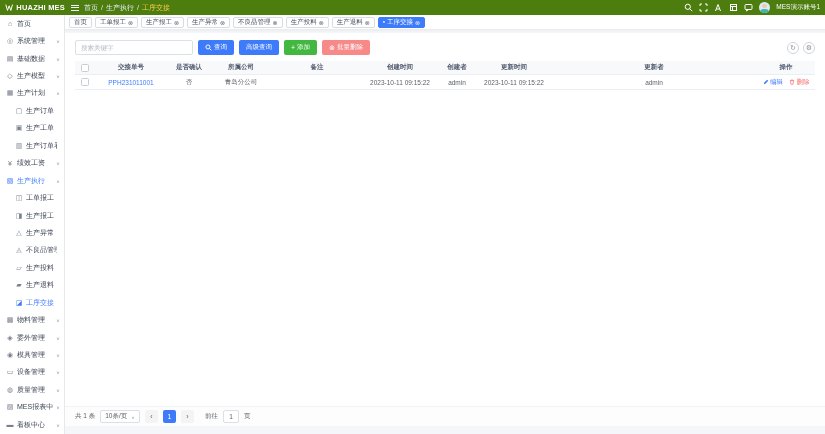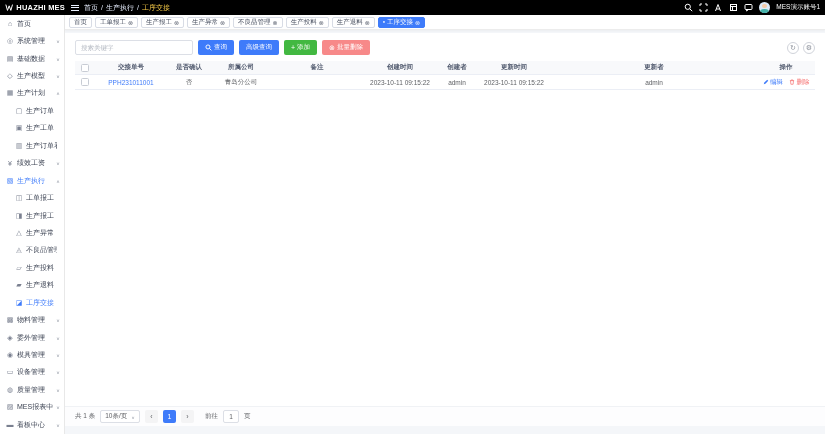--- a/index.html
+++ b/index.html
@@ -1,20 +1,20 @@
 <!DOCTYPE html>
 <html><head>
 <meta charset="utf-8">
 <style>
   * { margin:0; padding:0; box-sizing:border-box; }
   html,body { width:825px; height:434px; overflow:hidden; background:#fff;
     font-family:"Liberation Sans","DejaVu Sans",sans-serif; }
 
   
-  .topbar { height:15px; background:#000000; display:flex; align-items:center; color:#fff; }
+  .topbar { height:15px; background:#4d7c0f; display:flex; align-items:center; color:#fff; }
   .logo { width:65px; flex:0 0 65px; display:flex; align-items:center; gap:3px; padding-left:5px; }
   .logo-text { font-size:7.5px; font-weight:bold; letter-spacing:.2px; white-space:nowrap; }
   .hamburger { width:8px; display:flex; flex-direction:column; gap:1.5px; margin:0 5px 0 6px; cursor:pointer; }
   .hamburger i { display:block; height:1px; background:#eaf1ff; }
   .breadcrumb { display:flex; align-items:center; gap:3px; font-size:7px; color:#e8efff; white-space:nowrap; }
   .crumb-current { color:#fdd04a; }
   .topbar-right { margin-left:auto; display:flex; align-items:center; gap:6px; padding-right:5px; }
   .tb-icon { width:9px; height:9px; display:flex; cursor:pointer; }
   .avatar { width:11px; height:11px; border-radius:50%; background:#dce9f7; position:relative; overflow:hidden; cursor:pointer; }
   .avatar .head { position:absolute; left:3.2px; top:1.5px; width:4.5px; height:4.5px; border-radius:50%; background:#f2c9a8; }

